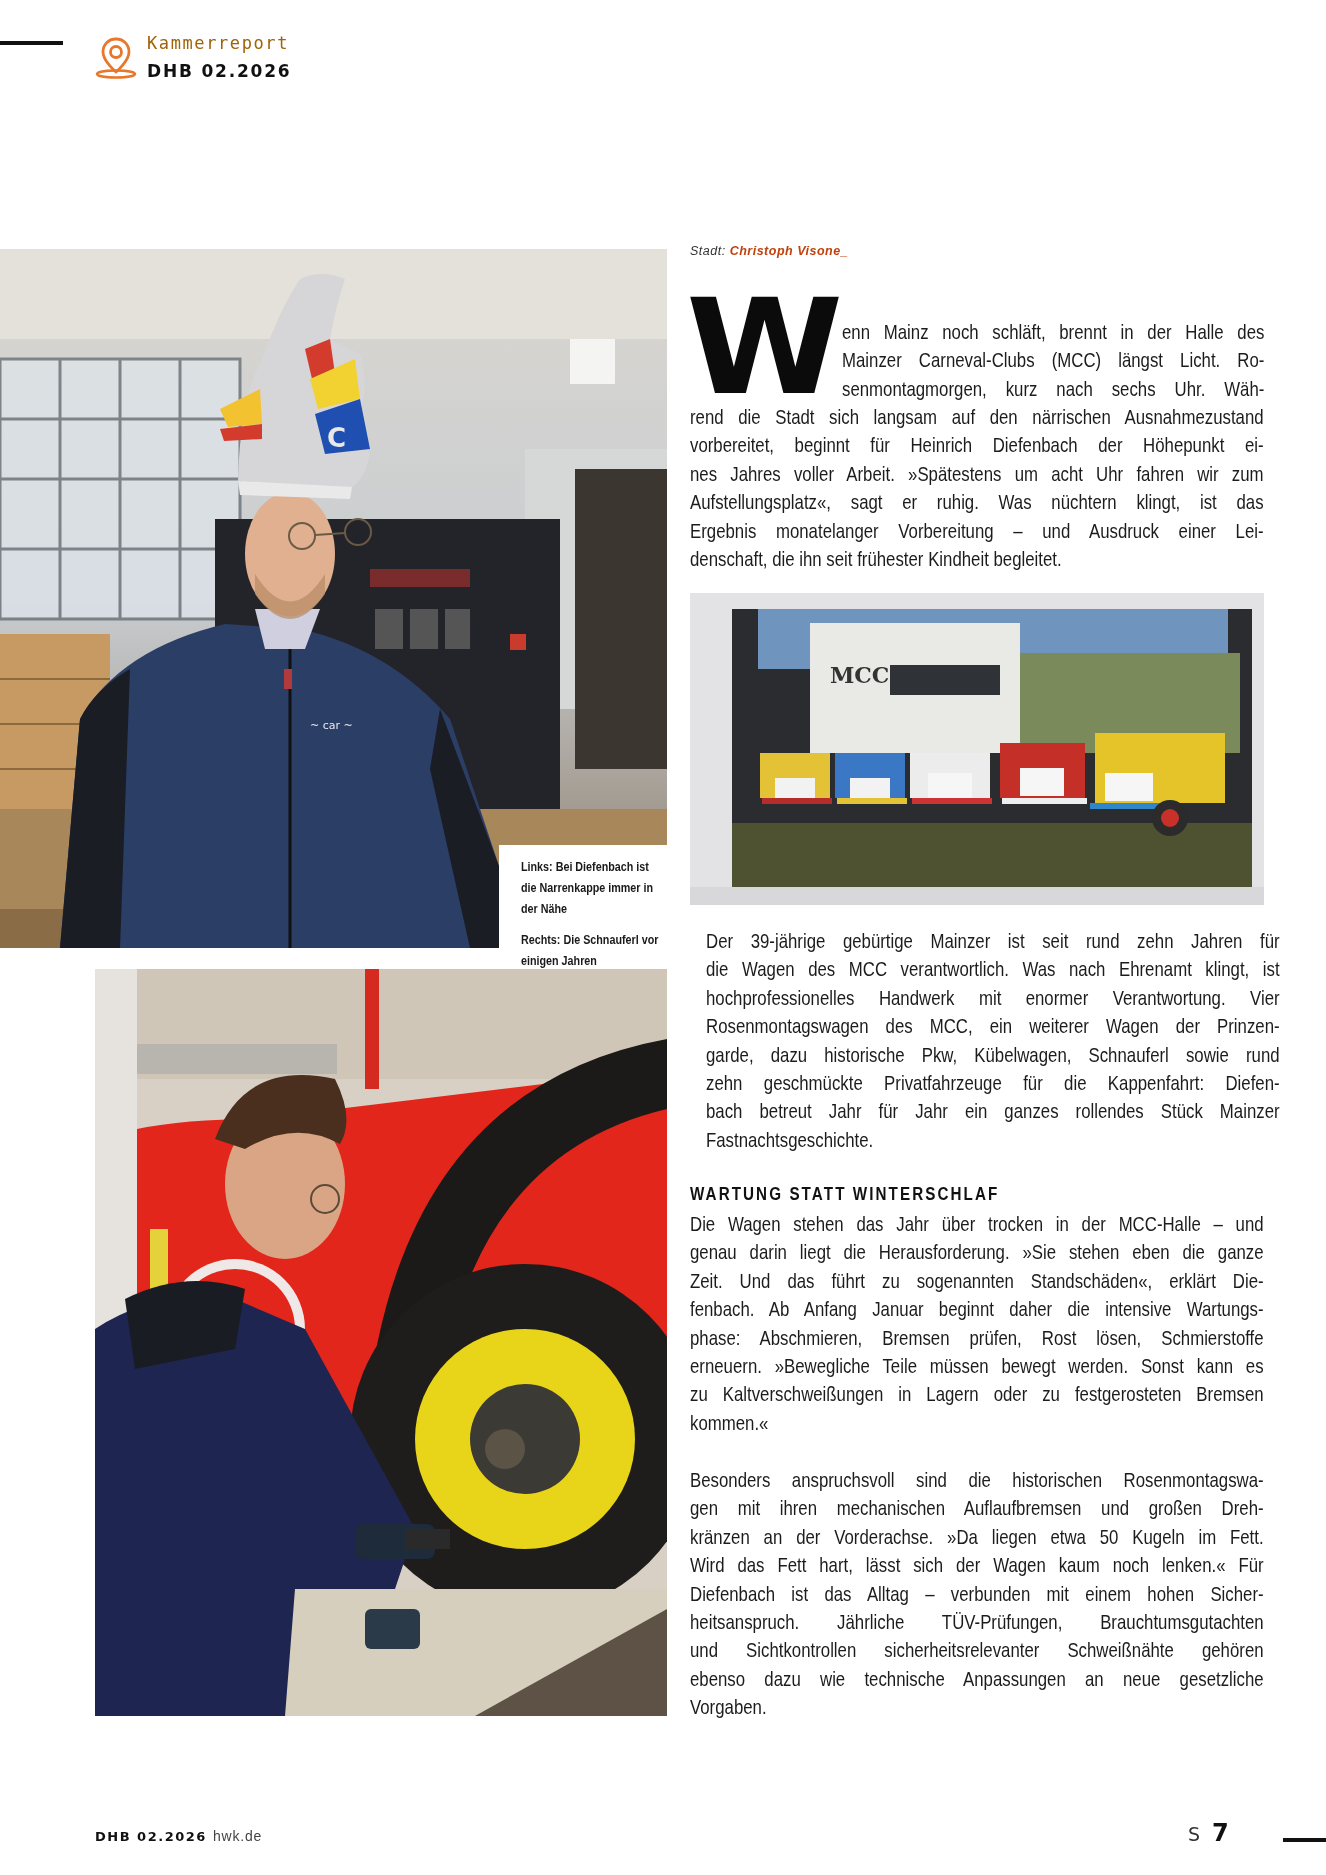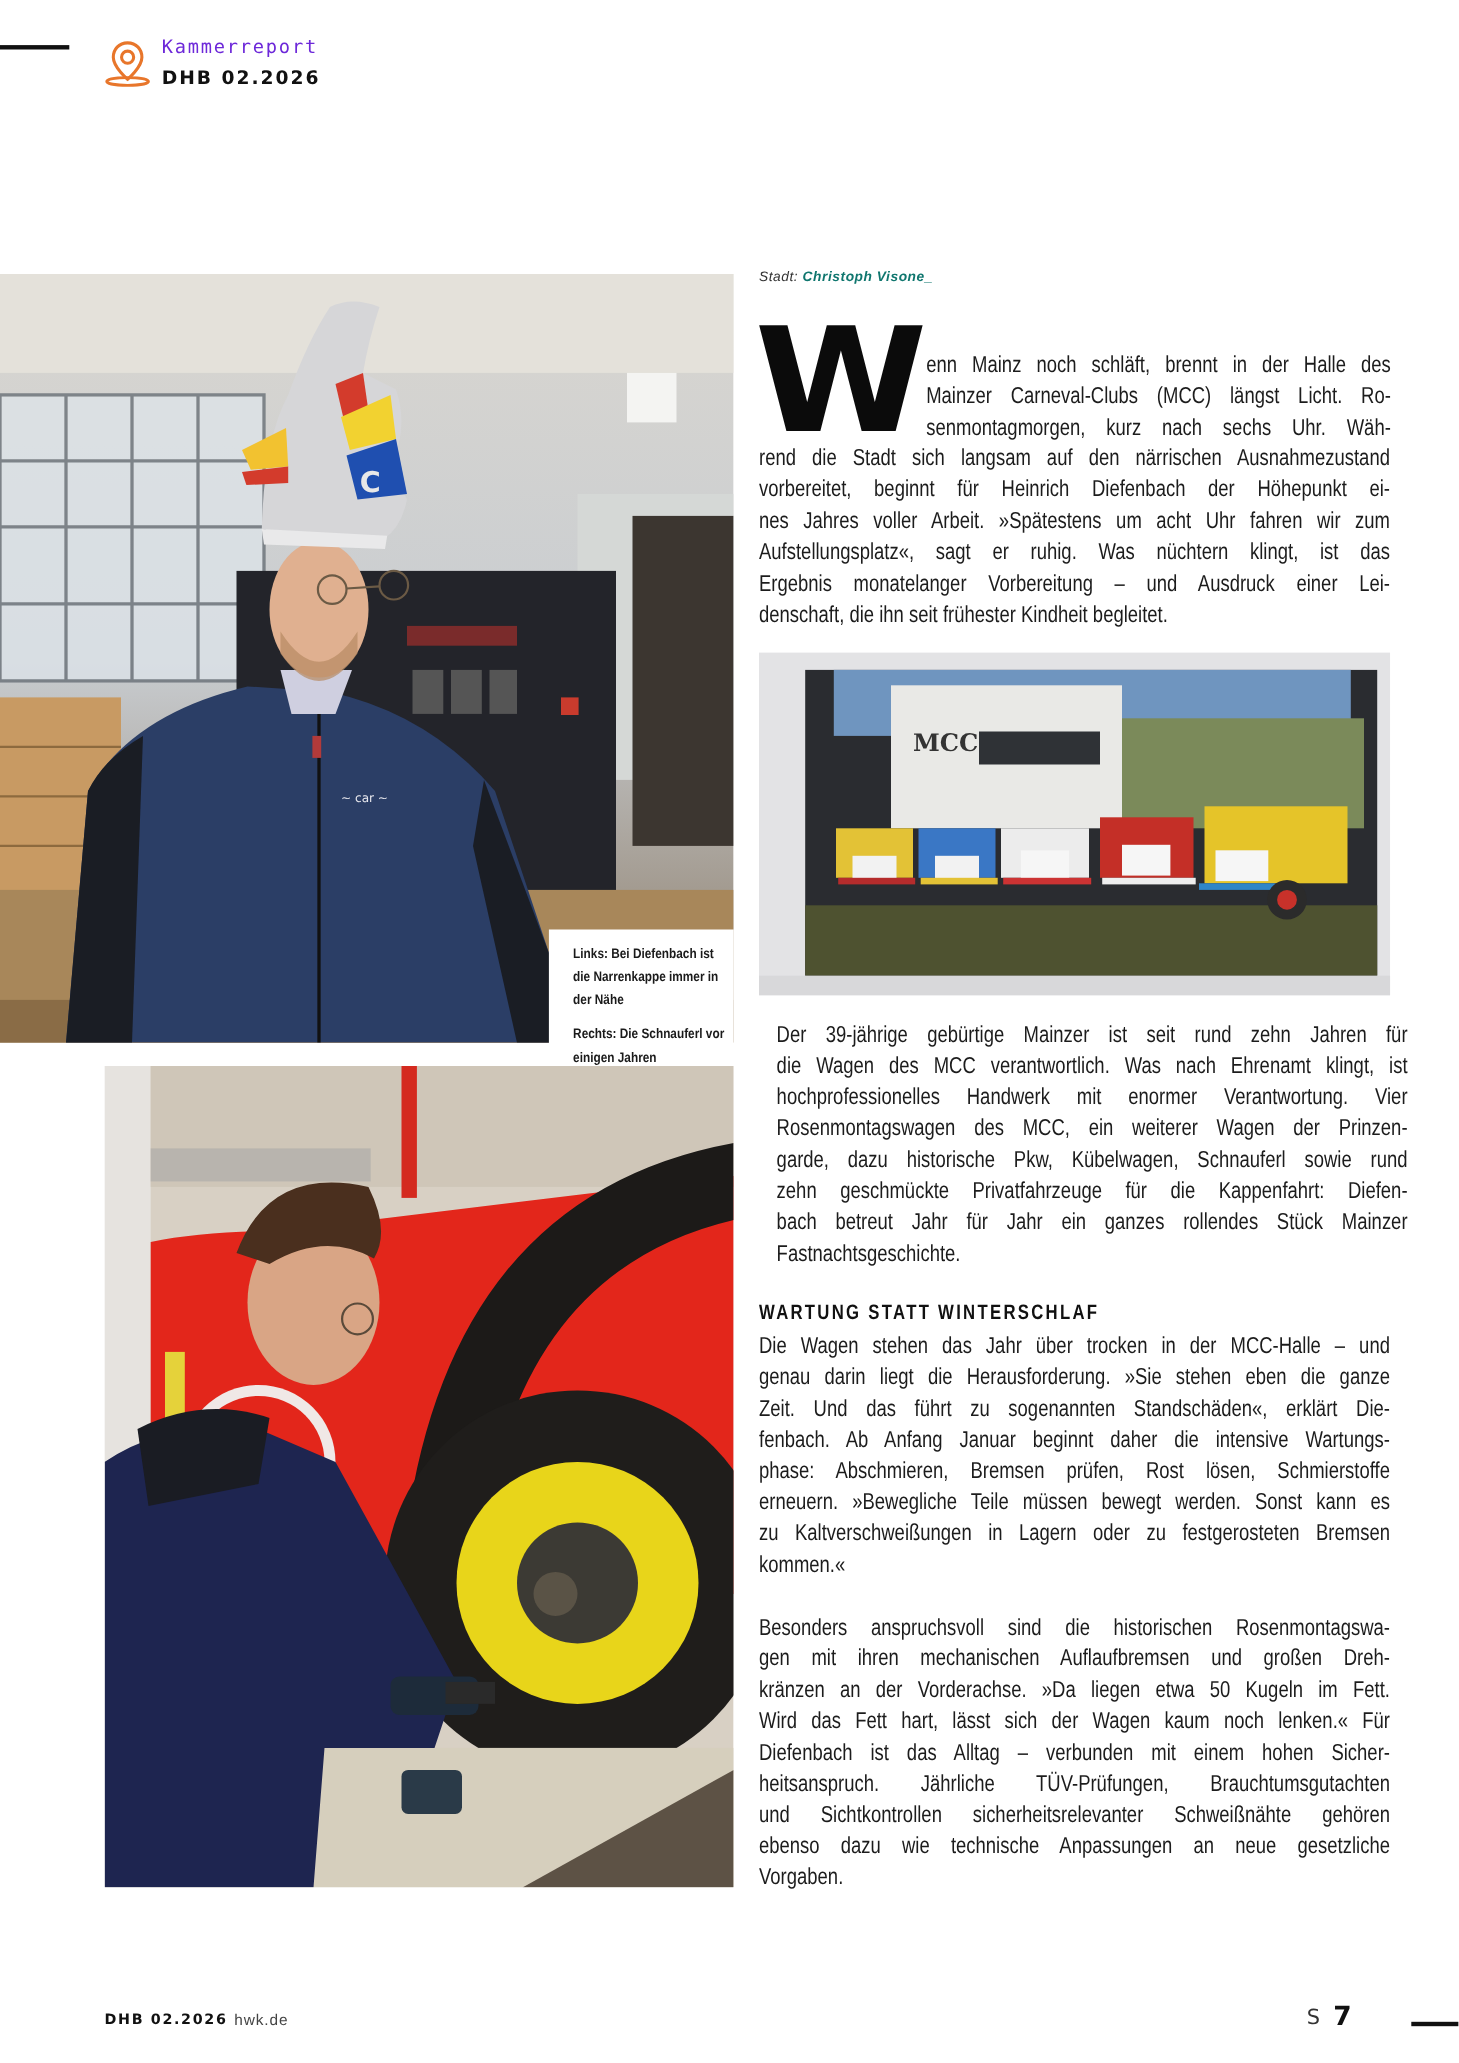--- a/index.html
+++ b/index.html
@@ -3,36 +3,36 @@
 <meta charset="utf-8">
 <style>
   html, body { margin:0; padding:0; }
   body { width:1326px; height:1875px; position:relative; background:#ffffff; overflow:hidden;
          font-family:"Liberation Sans", sans-serif; color:#1a1a1a; }
   .abs { position:absolute; }
 
   
   .top-rule { left:0; top:41px; width:63px; height:4px; background:#111; }
   .pin { left:95px; top:36px; width:42px; height:44px; }
-  .kicker { left:147px; top:33px; font-family:"DejaVu Sans Mono", monospace; font-size:17px; letter-spacing:1.6px; color:#6d28d9; }
+  .kicker { left:147px; top:33px; font-family:"DejaVu Sans Mono", monospace; font-size:17px; letter-spacing:1.6px; color:#a16207; }
   .issue { left:147px; top:61px; font-family:"DejaVu Sans", sans-serif; font-weight:bold; font-size:17px; letter-spacing:1.8px; color:#111; }
 
   
   .photo { overflow:hidden; }
   .photo-top { left:0; top:249px; width:667px; height:699px; }
   .photo-mcc { left:690px; top:593px; width:574px; height:384px; }
   .photo-bottom { left:95px; top:969px; width:572px; height:747px; }
 
   .caption-box { left:499px; top:845px; width:168px; height:230px; background:#fff; }
   .caption-box p { margin:0 0 10px 22px; font-family:"Liberation Sans", sans-serif; font-weight:bold; font-size:12.5px; line-height:21px; color:#1a1a1a; transform:scaleX(0.86); transform-origin:left top; width:170px; }
   .caption-inner { padding-top:12px; }
 
   
   .byline { left:690px; top:244px; font-size:12.5px; color:#333; font-style:italic; letter-spacing:0.5px; }
-  .byline b { font-weight:bold; color:#0f766e; }
+  .byline b { font-weight:bold; color:#c2410c; }
 
   .dropcap { left:686px; top:281px; font-family:"DejaVu Sans", sans-serif; font-weight:bold; font-size:132px; line-height:1; color:#0b0b0b; transform:scaleX(1.08); transform-origin:left top; letter-spacing:-4px; }
 
   .para { width:574px; }
   .line { display:block; height:28.4px; line-height:28.4px; font-size:21px; white-space:nowrap;
           text-align:justify; text-align-last:justify; font-family:"Liberation Sans", sans-serif; color:#1c1c1c; }
   .line.last { text-align-last:left; }
   .cond { transform:scaleX(0.80); transform-origin:left top; width:717px; }
 
   .subhead { font-family:"Liberation Sans", sans-serif; font-weight:bold; font-size:19px; letter-spacing:2.6px; color:#111; }

